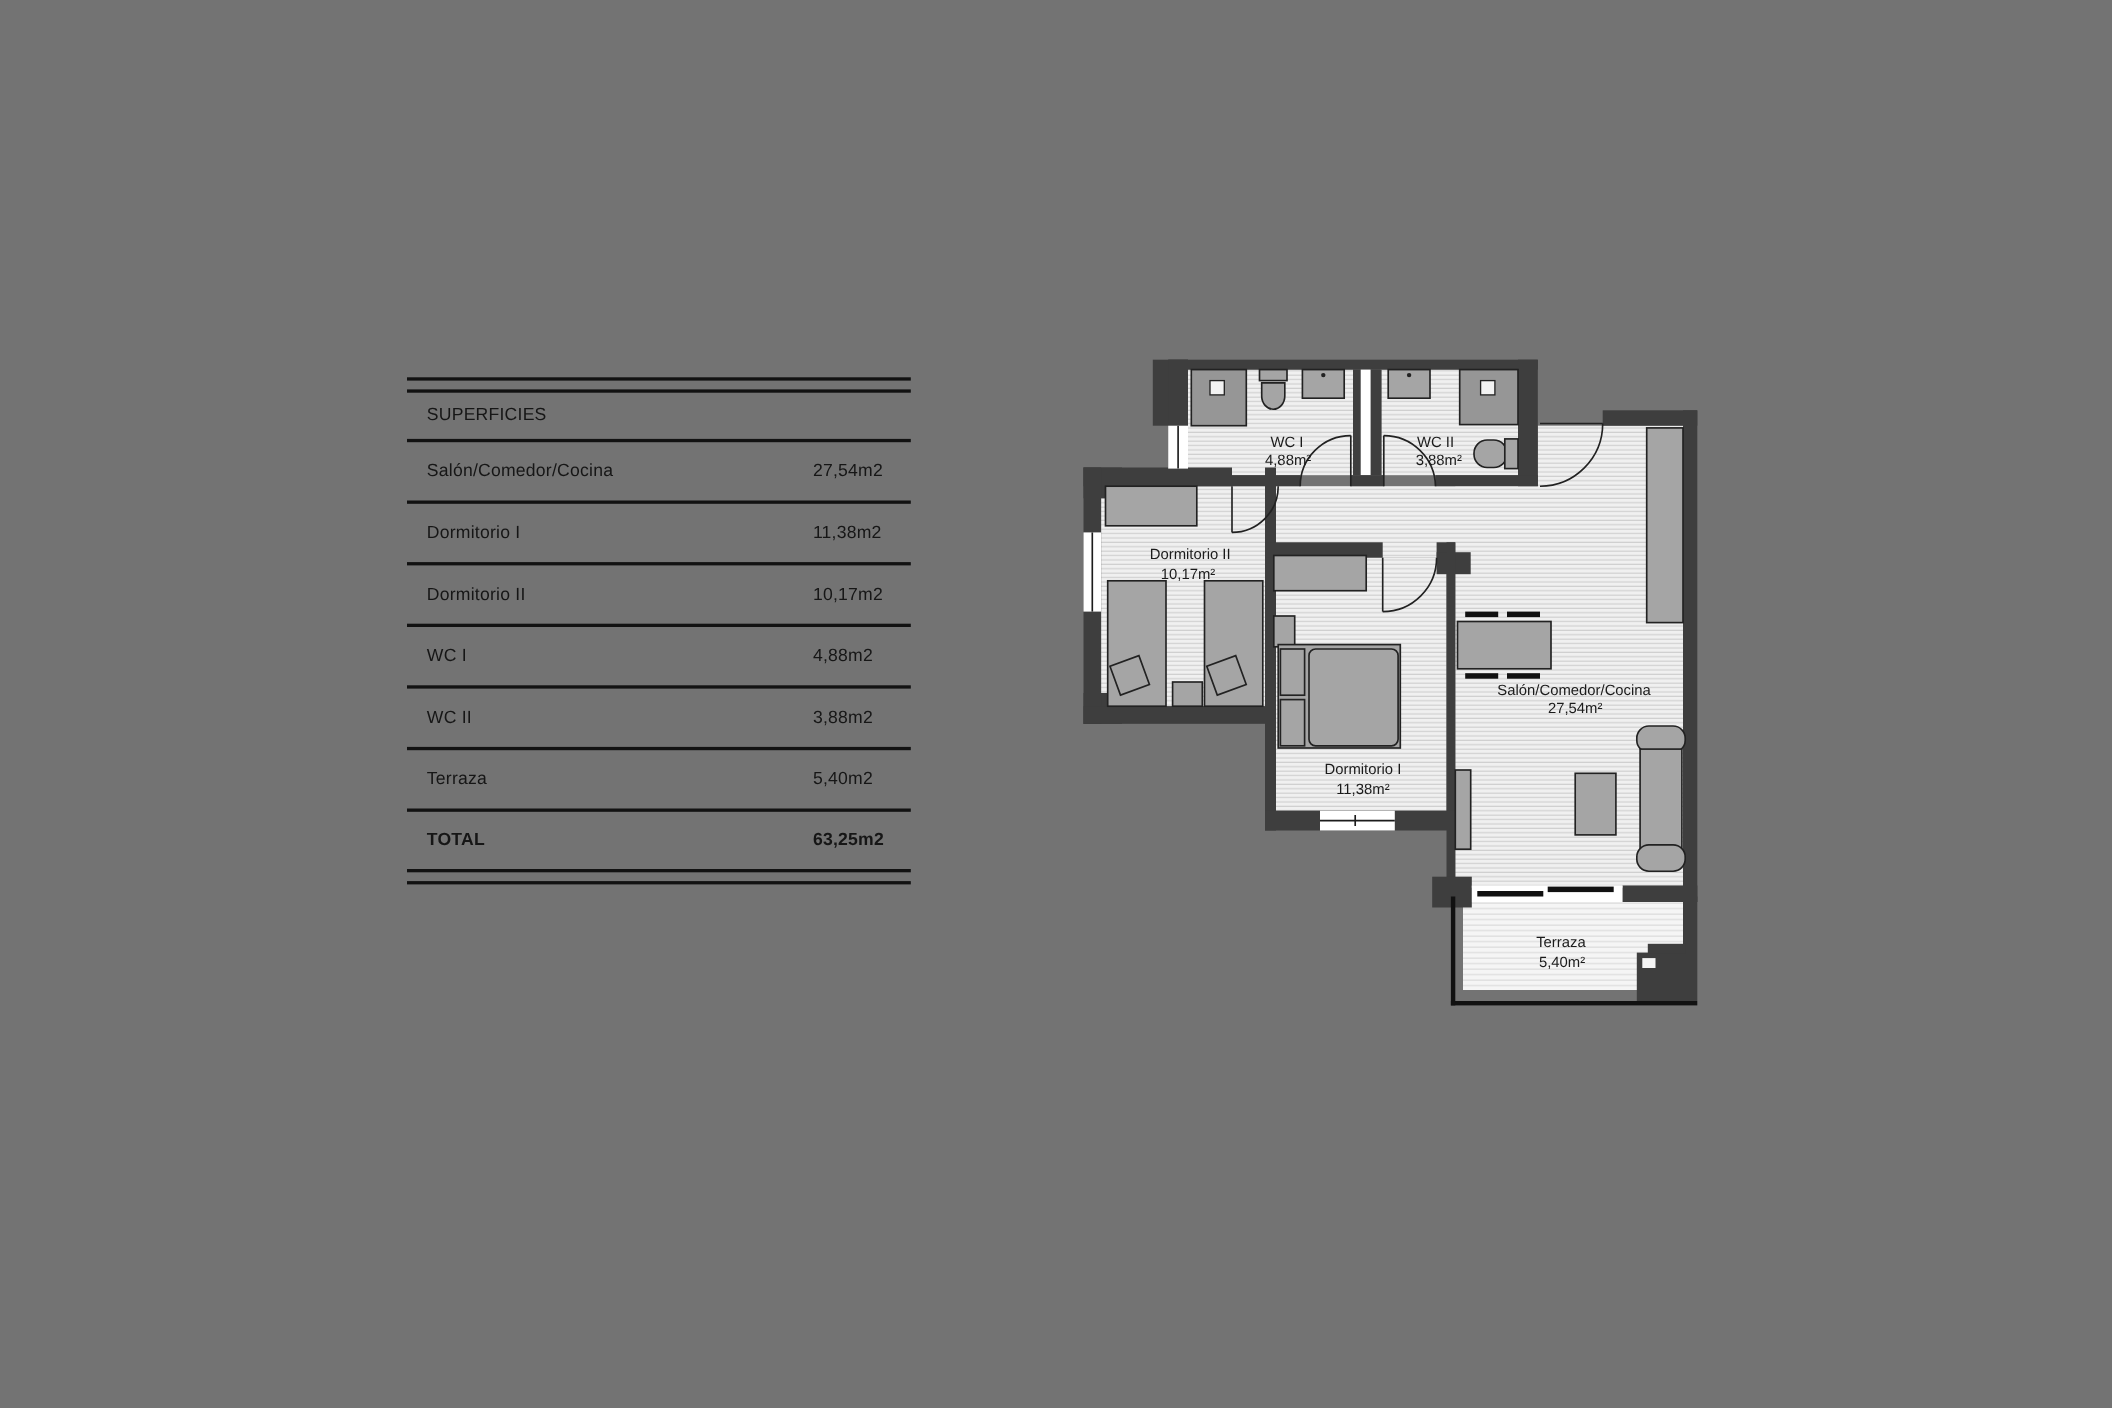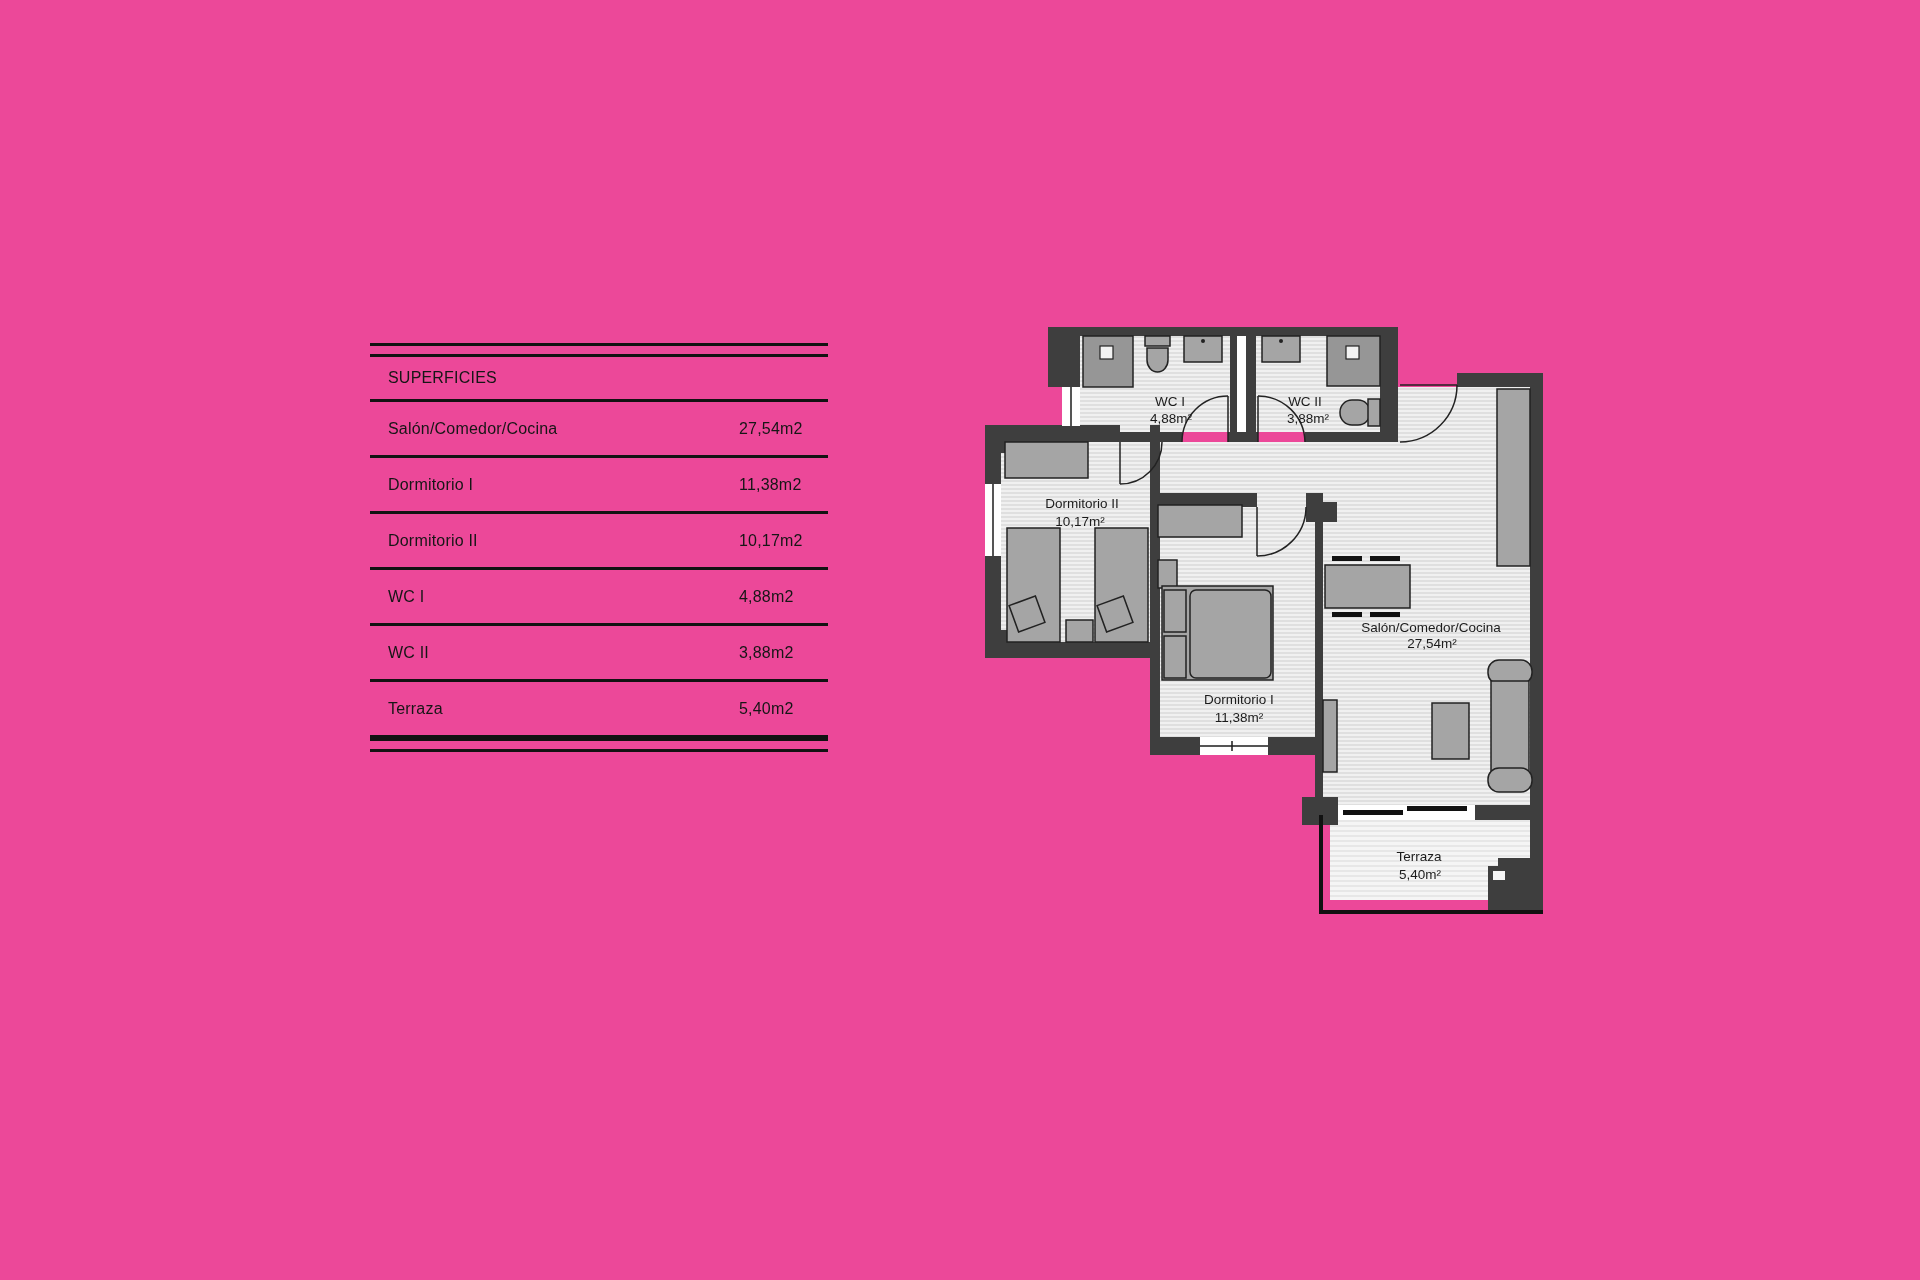--- a/index.html
+++ b/index.html
@@ -1,20 +1,20 @@
 <!DOCTYPE html>
 <html><head>
 <meta charset="utf-8">
 <style>
   html,body{margin:0;padding:0;}
   body{
     width:1920px;height:1280px;background:#ffffff;overflow:hidden;
     font-family:"Liberation Sans", sans-serif;color:#161616;
   }
-  .stage{position:relative;width:1920px;height:1280px;background:#ec4899;}
+  .stage{position:relative;width:1920px;height:1280px;background:#737373;}
 
   
   .surfaces{position:absolute;left:370px;top:343px;width:458px;font-size:16px;}
   .rule{height:3px;background:#121212;}
   .dgap{height:8px;background:transparent;}
   .trow{position:relative;height:53px;display:flex;align-items:center;
         padding-left:18px;box-sizing:border-box;letter-spacing:.2px;}
   .trow.header{height:42px;}
   .trow.total{height:52px;font-weight:bold;}
   .trow .val{position:absolute;left:369px;top:50%;transform:translateY(-50%);}
@@ -74,20 +74,24 @@
       <span class="val">3,88m2</span>
     </div>
     <div class="rule"></div>
 
     <div class="trow">
       <span>Terraza</span>
       <span class="val">5,40m2</span>
     </div>
     <div class="rule"></div>
 
+    <div class="trow total">
+      <span>TOTAL</span>
+      <span class="val">63,25m2</span>
+    </div>
     <div class="rule"></div>
     <div class="dgap"></div>
     <div class="rule"></div>
   </div>
 
   <svg class="plan" viewBox="980 318 580 606">
     <defs>
       <pattern id="hatchH" width="4" height="4" patternUnits="userSpaceOnUse">
         <rect width="4" height="4" fill="#f0f0f0"></rect>
         <line x1="0" y1="1" x2="4" y2="1" stroke="#c9c9c9" stroke-width="0.9"></line>

